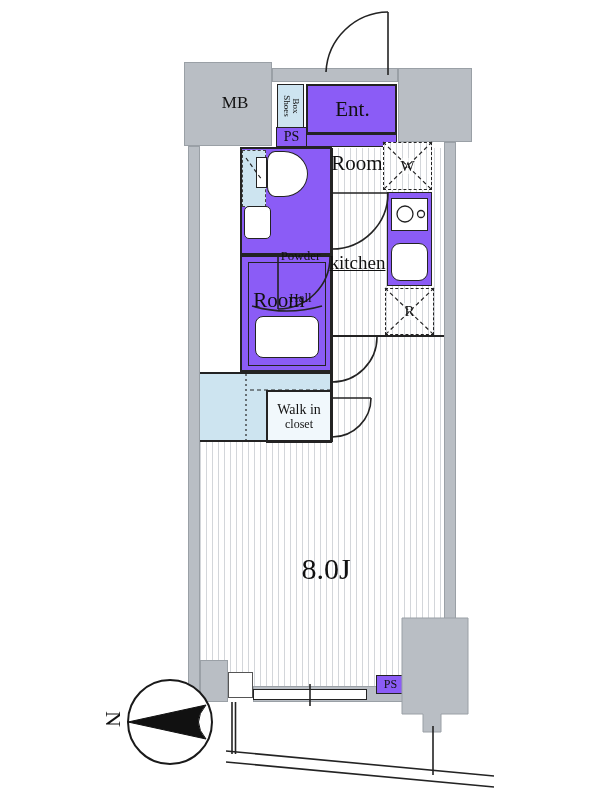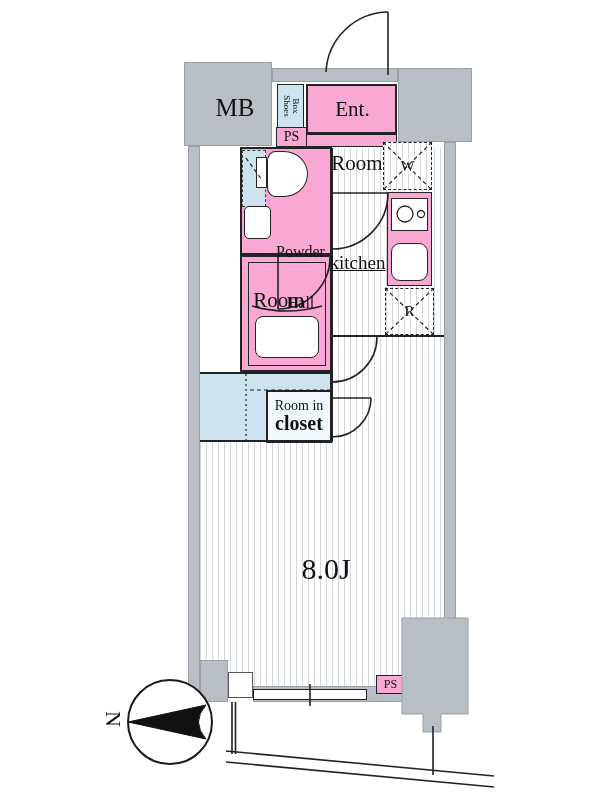--- a/index.html
+++ b/index.html
@@ -5,21 +5,21 @@
   :root{
     --wall:#b9bec4; --highlight:#cde4f0; --stripe:#d3d6da; --line:#232323;
     --walledge:#9aa0a6;
   }
   html,body{margin:0;padding:0;background:#fff;}
   #plan{position:relative;width:600px;height:800px;background:#ffffff;overflow:hidden;
         font-family:"Liberation Serif","DejaVu Serif",serif;color:#111;}
   .abs{position:absolute;box-sizing:border-box;}
   .wall{position:absolute;box-sizing:border-box;background:var(--wall);border:1px solid var(--walledge);}
   .stripes{background-image:repeating-linear-gradient(90deg,var(--stripe) 0px,var(--stripe) 1px,transparent 1px,transparent 6px);background-color:#fff;}
-  .room{position:absolute;box-sizing:border-box;background:#f9a8d4;border:2px solid var(--line);}
+  .room{position:absolute;box-sizing:border-box;background:#8b5cf6;border:2px solid var(--line);}
   .thin{border-width:1.5px;}
   .dashedbox{position:absolute;box-sizing:border-box;border:1.5px dashed var(--line);}
   .blue{background:var(--highlight);}
   .lbl{position:absolute;text-align:center;line-height:1.08;color:#111;white-space:pre;}
   .cflex{display:flex;align-items:center;justify-content:center;flex-direction:column;}
   svg.overlay{position:absolute;left:0;top:0;pointer-events:none;}
   .ln{stroke:var(--line);fill:none;stroke-width:1.6;stroke-linecap:butt;}
   .ln2{stroke:var(--line);fill:none;stroke-width:2;}
   .dash{stroke:var(--line);fill:none;stroke-width:1.2;stroke-dasharray:4 3;}
   .dots{stroke:var(--line);fill:none;stroke-width:1.2;stroke-dasharray:2 3;}
@@ -62,22 +62,22 @@
   <div class="abs" style="left:256px;top:157px;width:11px;height:31px;background:#fff;border:1.3px solid var(--line);"></div>
   <div class="abs" style="left:267px;top:151px;width:41px;height:46px;background:#fff;border:1.5px solid var(--line);border-radius:8px 24px 24px 8px / 10px 23px 23px 10px;"></div>
   <div class="abs" style="left:244px;top:206px;width:27px;height:33px;background:#fff;border:1.5px solid var(--line);border-radius:5px;"></div>
 
   <div class="room" style="left:240px;top:255px;width:92px;height:117px;"></div>
   <div class="room thin" style="left:248px;top:262px;width:78px;height:104px;"></div>
   <div class="abs" style="left:255px;top:316px;width:64px;height:42px;background:#fff;border:1.5px solid var(--line);border-radius:8px;"></div>
 
   <div class="abs blue" style="left:200px;top:372px;width:132px;height:70px;border-top:2px solid var(--line);border-right:2px solid var(--line);"></div>
   <div class="abs cflex" style="left:266px;top:390px;width:66px;height:53px;background:#f1f8fc;border:2px solid var(--line);">
-    <span class="lbl" style="position:static;font-size:14px;">Room in</span>
-    <span class="lbl" style="position:static;font-size:20px;font-weight:bold;">closet</span>
+    <span class="lbl" style="position:static;font-size:14px;">Walk in</span>
+    <span class="lbl" style="position:static;font-size:12px;">closet</span>
   </div>
 
   <div class="dashedbox stripes cflex" style="left:383px;top:142px;width:49px;height:48px;">
     <span class="lbl" style="position:static;font-size:15px;background:rgba(255,255,255,0.6);padding:0 2px;">W</span>
   </div>
   <div class="room thin" style="left:387px;top:192px;width:45px;height:94px;"></div>
   <div class="abs" style="left:391px;top:198px;width:37px;height:33px;border:1.4px solid var(--line);background:#fff;"></div>
   <div class="abs" style="left:391px;top:243px;width:37px;height:38px;border:1.4px solid var(--line);border-radius:9px;background:#fff;"></div>
   <div class="dashedbox stripes cflex" style="left:385px;top:288px;width:49px;height:47px;">
     <span class="lbl" style="position:static;font-size:15px;background:rgba(255,255,255,0.6);padding:0 2px;">R</span>
@@ -127,24 +127,24 @@
 
     <path class="ln" d="M232,702 V754 M235.5,702 V754" stroke-width="1.1"></path>
     <path class="ln" d="M433,726 V775" stroke-width="1.1"></path>
     <path class="ln" d="M226,751 L494,776" stroke-width="1.4"></path>
     <path class="ln" d="M226,762 L494,787" stroke-width="1.4"></path>
 
     <circle cx="170" cy="722" r="42" fill="#fff" stroke="#1a1a1a" stroke-width="2"></circle>
     <path d="M128,722 L206,705 Q191,722 206,739 Z" fill="#111" stroke="#111" stroke-width="1"></path>
   </svg>
 
-  <div class="lbl" style="left:205px;top:94px;width:60px;font-size:25px;">MB</div>
+  <div class="lbl" style="left:205px;top:94px;width:60px;font-size:17px;">MB</div>
   <div class="lbl" style="left:315px;top:98px;width:75px;font-size:21px;">Ent.</div>
   <div class="lbl" style="left:322px;top:152px;width:70px;font-size:21px;">Room</div>
-  <div class="lbl" style="left:258px;top:208px;width:85px;font-size:16px;">
+  <div class="lbl" style="left:258px;top:221px;width:85px;font-size:13px;">
     <div>Powder</div>
     <div>Hall</div>
   </div>
   <div class="lbl" style="left:320px;top:253px;width:75px;font-size:19px;text-decoration:underline;">kitchen</div>
   <div class="lbl" style="left:248px;top:289px;width:62px;font-size:21px;">Room</div>
   <div class="lbl" style="left:266px;top:553px;width:120px;font-size:30px;">8.0J</div>
   <div class="lbl" style="left:100px;top:707px;width:26px;font-size:22px;transform:rotate(90deg);">N</div>
 
 </div>
 

